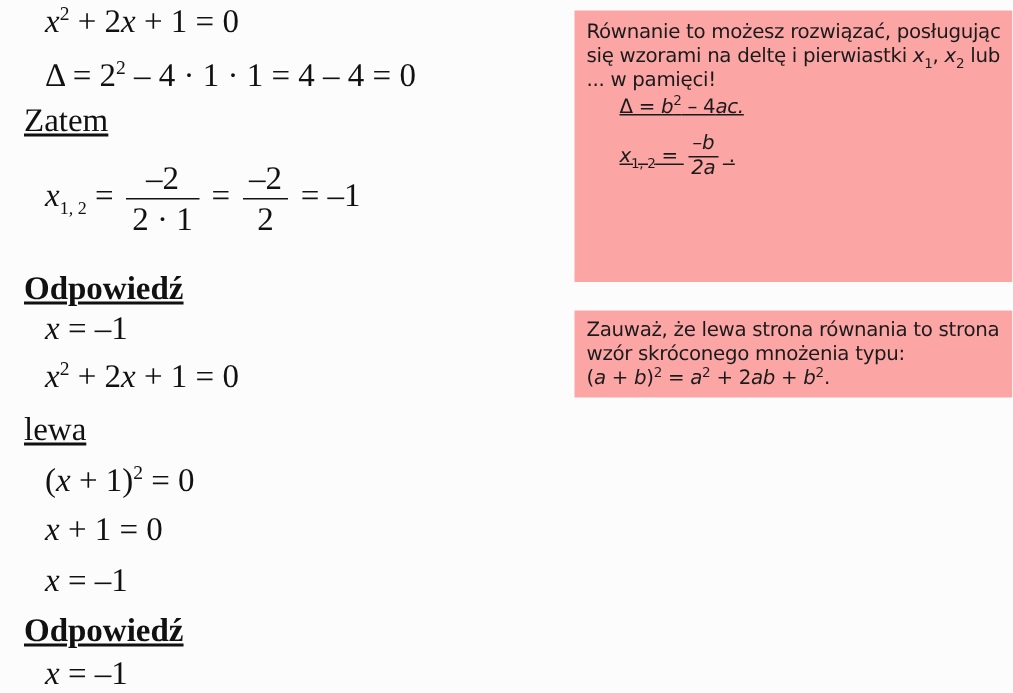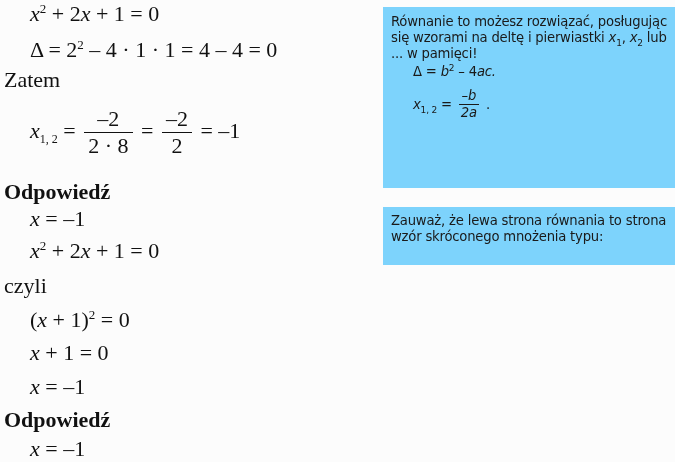--- a/index.html
+++ b/index.html
@@ -15,21 +15,21 @@
       font-family: "Liberation Serif", "DejaVu Serif", serif;
       color: #111111;
     }
     .line {
       position: absolute;
       white-space: nowrap;
       font-size: 22px;
       line-height: 24px;
     }
     .math { left: 30px; }
-    .text { left: 4px; }
+    .text { left: 16px; text-decoration: underline; }
     .bold { font-weight: bold; }
     .it { font-style: italic; }
     sup { font-size: 13px; vertical-align: 8px; line-height: 0; }
     sub { font-size: 12px; vertical-align: -5px; line-height: 0; }
 
     .frac {
       display: inline-block;
       vertical-align: middle;
       text-align: center;
       margin: 0 3px;
@@ -38,31 +38,31 @@
       display: block;
       padding: 0 4px;
       line-height: 26px;
     }
     .frac .num { border-bottom: 1.3px solid #111; }
 
     .note {
       position: absolute;
       left: 383px;
       width: 292px;
-      background: #7dd3fc;
+      background: #fca5a5;
       font-family: "DejaVu Sans", "Liberation Sans", sans-serif;
       font-size: 13.2px;
       line-height: 16px;
       color: #1a1a1a;
       box-sizing: border-box;
       padding: 5px 6px 0 8px;
       letter-spacing: -0.2px;
     }
     .note p { margin: 0; }
-    .note .formula { padding-left: 22px; margin: 2px 0 2px 0; }
+    .note .formula { padding-left: 22px; margin: 2px 0 2px 0; text-decoration: underline; }
     .note .frac-s {
       display: inline-block;
       vertical-align: middle;
       text-align: center;
       margin: 0 3px;
     }
     .note .frac-s .num, .note .frac-s .den {
       display: block;
       padding: 0 2px;
       line-height: 16px;
@@ -78,34 +78,34 @@
   <span class="it">x</span><sup>2</sup><span> + 2</span><span class="it">x</span><span> + 1 = 0</span>
 </div>
 
 <div class="line math" style="top:38px;">
   <span>Δ = 2</span><sup>2</sup><span> – 4  · 1  · 1 = 4 – 4 = 0</span>
 </div>
 
 <div class="line text" style="top:68px;">Zatem</div>
 
 <div class="line math" style="top:106px; left:30px;">
-  <span class="it">x</span><sub>1, 2</sub><span> = </span><span class="frac"><span class="num">–2</span><span class="den">2  · 8</span></span><span> = </span><span class="frac"><span class="num">–2</span><span class="den">2</span></span><span> = –1</span>
+  <span class="it">x</span><sub>1, 2</sub><span> = </span><span class="frac"><span class="num">–2</span><span class="den">2  · 1</span></span><span> = </span><span class="frac"><span class="num">–2</span><span class="den">2</span></span><span> = –1</span>
 </div>
 
 <div class="line text bold" style="top:180px;">Odpowiedź</div>
 
 <div class="line math" style="top:207px;">
   <span class="it">x</span><span> = –1</span>
 </div>
 
 <div class="line math" style="top:239px;">
   <span class="it">x</span><sup>2</sup><span> + 2</span><span class="it">x</span><span> + 1 = 0</span>
 </div>
 
-<div class="line text" style="top:274px;">czyli</div>
+<div class="line text" style="top:274px;">lewa</div>
 
 <div class="line math" style="top:308px;font-family:Liberation Serif, serif;">
   <span>(</span><span class="it">x</span><span> + 1)</span><sup>2</sup><span> = 0</span>
 </div>
 
 <div class="line math" style="top:341px;">
   <span class="it">x</span><span> + 1 = 0</span>
 </div>
 
 <div class="line math" style="top:375px;">
@@ -125,13 +125,16 @@
   <p class="formula">
     <span>Δ = </span><span class="it">b</span><sup>2</sup><span> – 4</span><span class="it">ac.</span>
   </p>
   <p class="formula" style="margin-top:8px;">
     <span class="it">x</span><sub>1, 2</sub><span> = </span><span class="frac-s"><span class="num it">–b</span><span class="den it">2a</span></span><span> .</span>
   </p>
 </div>
 
 <div class="note" style="top:207px; height:58px;">
   <p style="margin-top:1px;">Zauważ, że lewa strona równania to strona wzór skróconego mnożenia typu:</p>
+  <p>
+    <span>(</span><span class="it">a</span><span> + </span><span class="it">b</span><span>)</span><sup>2</sup><span> = </span><span class="it">a</span><sup>2</sup><span> + 2</span><span class="it">ab</span><span> + </span><span class="it">b</span><sup>2</sup><span>.</span>
+  </p>
 </div>
 
 </body></html>

